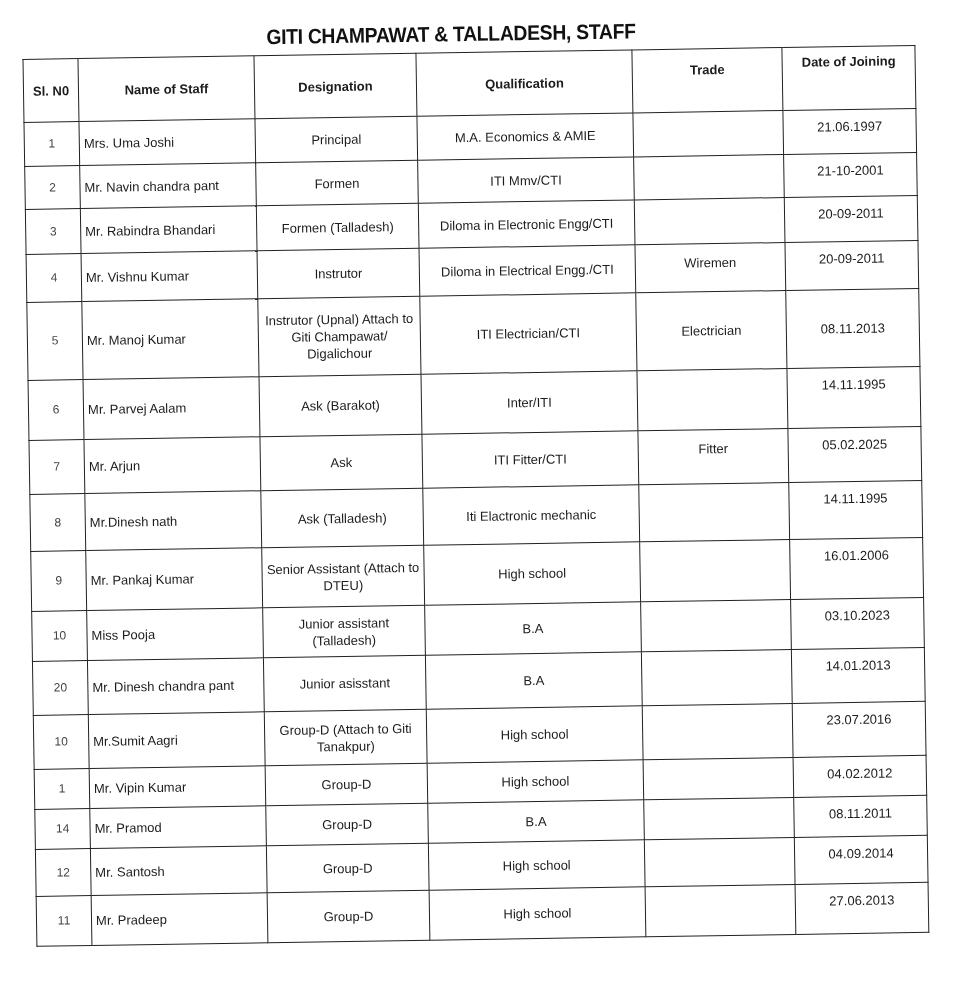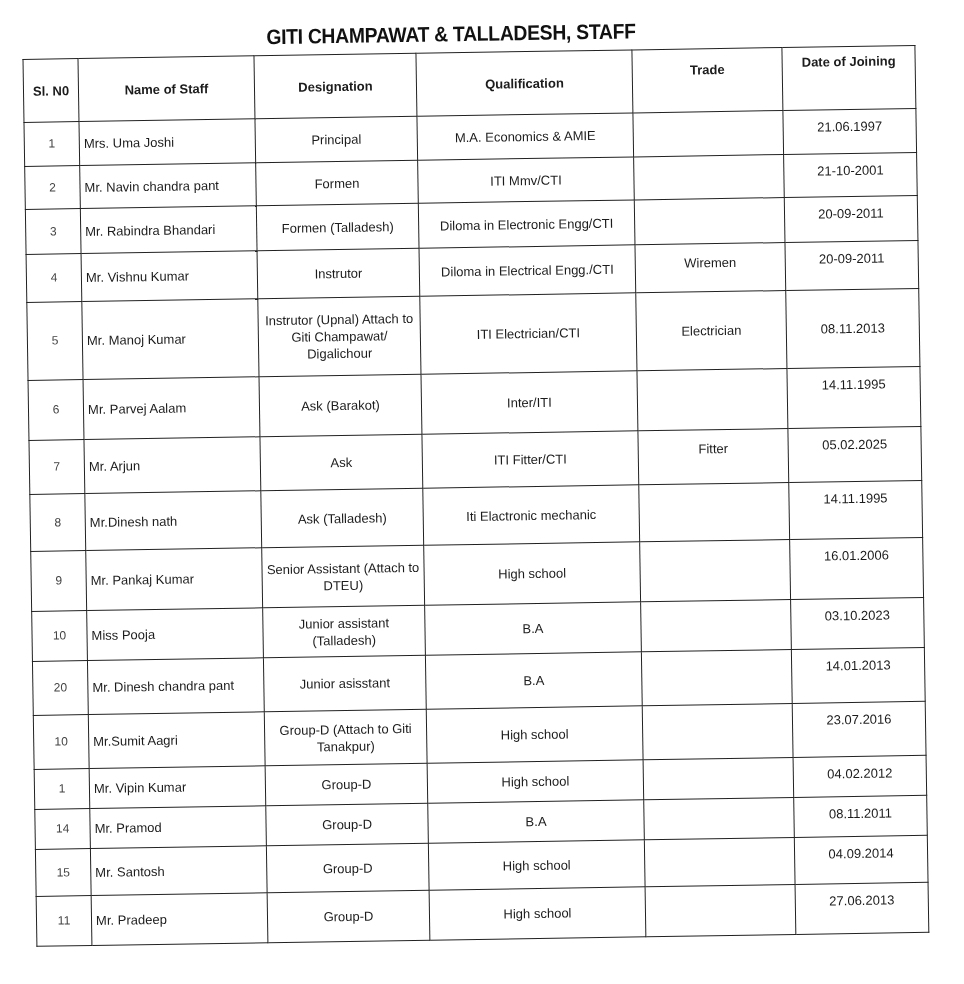--- a/index.html
+++ b/index.html
@@ -203,21 +203,21 @@
       </tr>
       <tr style="height:40px">
         <td class="sl">14</td>
         <td class="name">Mr. Pramod</td>
         <td>Group-D</td>
         <td class="qual">B.A</td>
         <td class="trade"></td>
         <td class="date">08.11.2011</td>
       </tr>
       <tr style="height:47px">
-        <td class="sl">15</td>
+        <td class="sl">12</td>
         <td class="name">Mr. Santosh</td>
         <td>Group-D</td>
         <td class="qual">High school</td>
         <td class="trade"></td>
         <td class="date">04.09.2014</td>
       </tr>
       <tr style="height:50px">
         <td class="sl">11</td>
         <td class="name">Mr. Pradeep</td>
         <td>Group-D</td>

